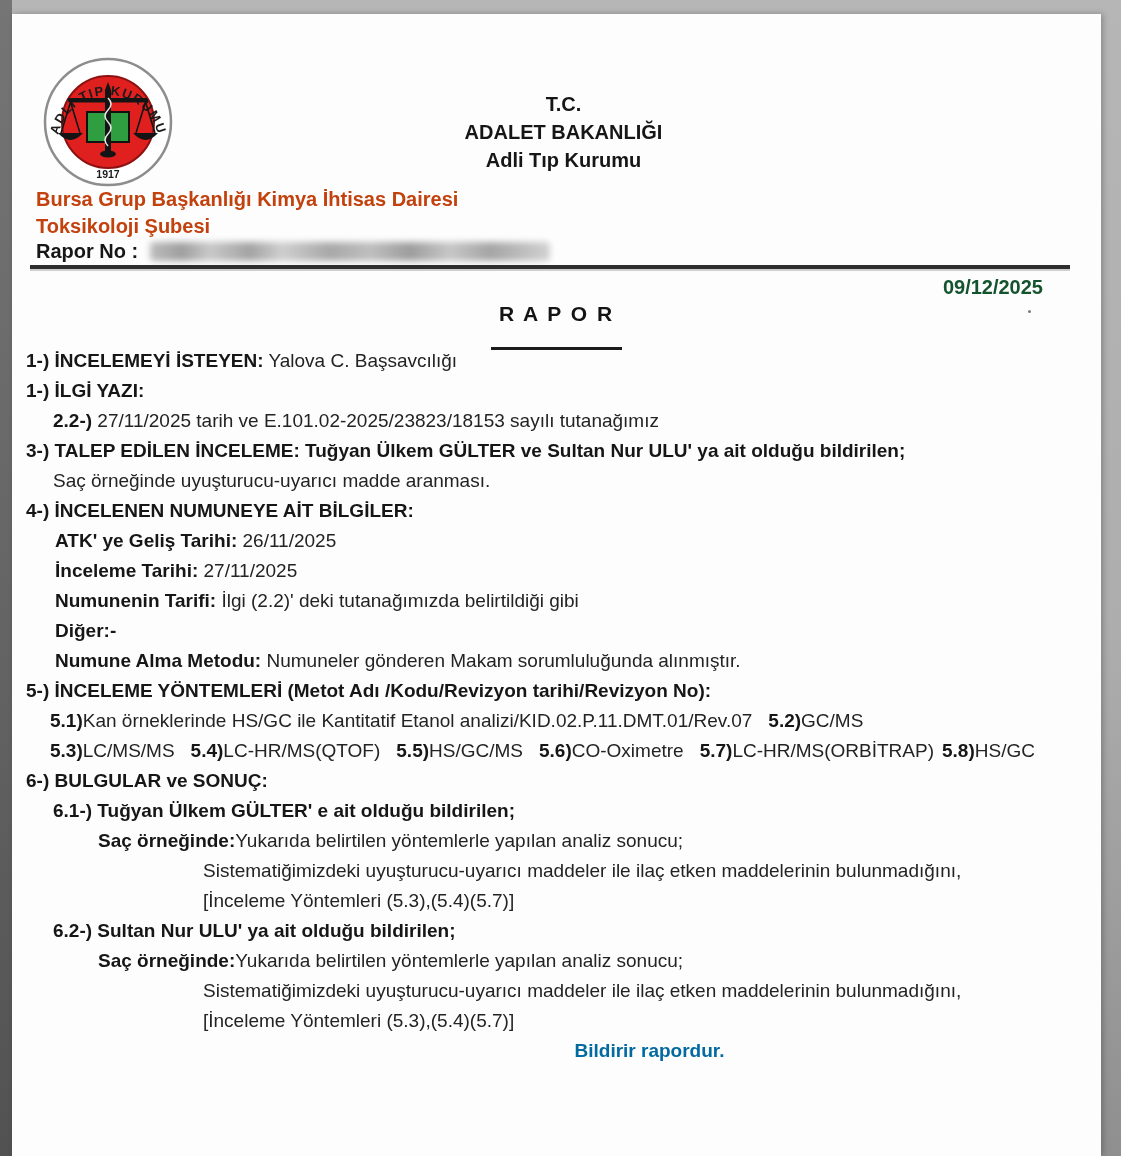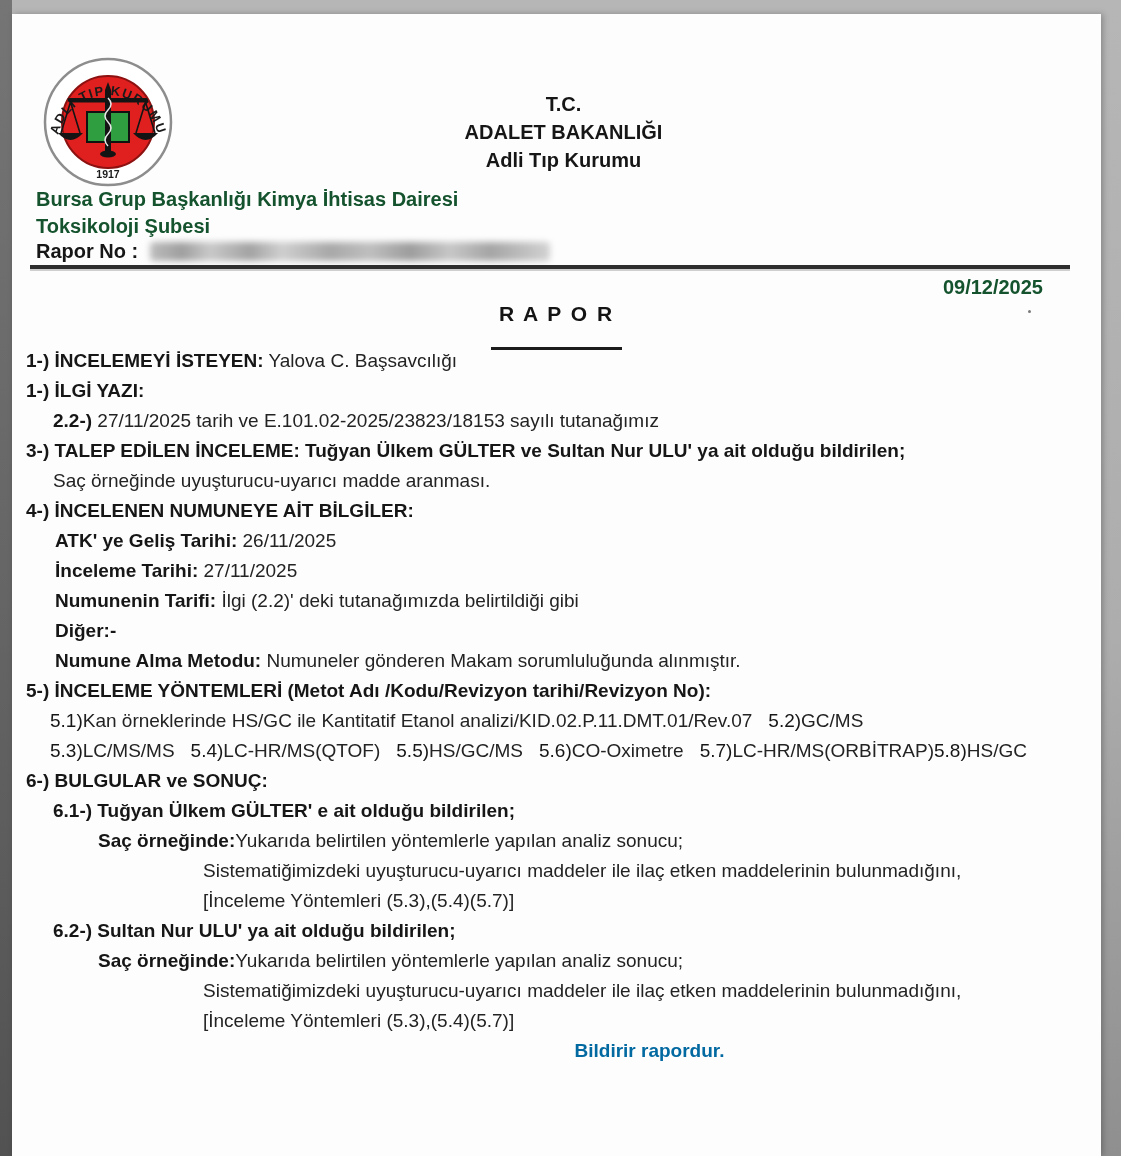--- a/index.html
+++ b/index.html
@@ -9,44 +9,44 @@
     font-family:"Liberation Sans", sans-serif;color:#1f1f1f;
   }
   .edge-left{position:absolute;left:0;top:0;width:12px;height:100%;
     background:linear-gradient(180deg,#757575,#646464 55%,#525252);}
   .page{position:absolute;left:12px;top:14px;width:1089px;bottom:0;
     background:#fdfdfd;box-shadow:2px 0 6px rgba(0,0,0,.25);}
   .logo{position:absolute;left:30px;top:42px;width:132px;height:132px;}
   .ministry{position:absolute;left:0;right:0;top:44px;text-align:center;
     font-weight:bold;font-size:20px;line-height:28px;text-indent:14px;color:#161616;margin-top:32px;}
   .dept{position:absolute;left:24px;top:172px;font-weight:bold;font-size:20px;
-    line-height:27px;color:#14532d;}
+    line-height:27px;color:#c2410c;}
   .raporno{position:absolute;left:24px;top:226px;font-weight:bold;font-size:20px;color:#161616;}
   .redacted{display:inline-block;width:400px;height:19px;margin-left:12px;vertical-align:-3px;
     border-radius:4px;filter:blur(3px);
     background:linear-gradient(90deg,#bdbdbd 0%,#9f9f9f 8%,#c9c9c9 15%,#a3a3a3 25%,#cfcfcf 33%,
       #a8a8a8 45%,#bfbfbf 55%,#9d9d9d 65%,#c7c7c7 75%,#a5a5a5 85%,#d2d2d2 100%);}
   .rule{position:absolute;left:18px;top:251px;width:1040px;height:4px;background:#2e2e2e;
     box-shadow:0 2px 0 rgba(0,0,0,.18);}
   .date{position:absolute;right:58px;top:262px;font-weight:bold;font-size:20px;color:#14532d;}
   .date-dot{position:absolute;right:70px;top:296px;width:3px;height:3px;border-radius:50%;background:#7a7a7a;}
   .title-wrap{position:absolute;left:0;right:0;top:288px;text-align:center;}
   .title{display:inline-block;font-weight:bold;font-size:21px;letter-spacing:2px;
     border-bottom:3px solid #1c1c1c;padding:0 8px 21px;color:#141414;}
   .body{position:absolute;left:14px;right:18px;top:332px;}
   .line{font-size:19px;line-height:30px;white-space:nowrap;color:#232323;}
   .b{font-weight:bold;color:#161616;}
   .ind1{padding-left:27px;}
   .ind2{padding-left:29px;}
   .ind3{padding-left:24px;}
   .ind4{padding-left:72px;}
   .ind5{padding-left:177px;}
-  .mno{font-weight:normal;color:#161616;margin-left:16px;}
+  .mno{font-weight:bold;color:#161616;margin-left:16px;}
   .mno.first{margin-left:0;}
-  .mno.tight{margin-left:0;}
+  .mno.tight{margin-left:8px;}
   .closing{font-size:19px;line-height:30px;font-weight:bold;text-align:center;
     padding-left:190px;color:#0369a1;}
 </style>
 </head>
 <body>
 
 <div class="edge-left"></div>
 
 <div class="page">
 

